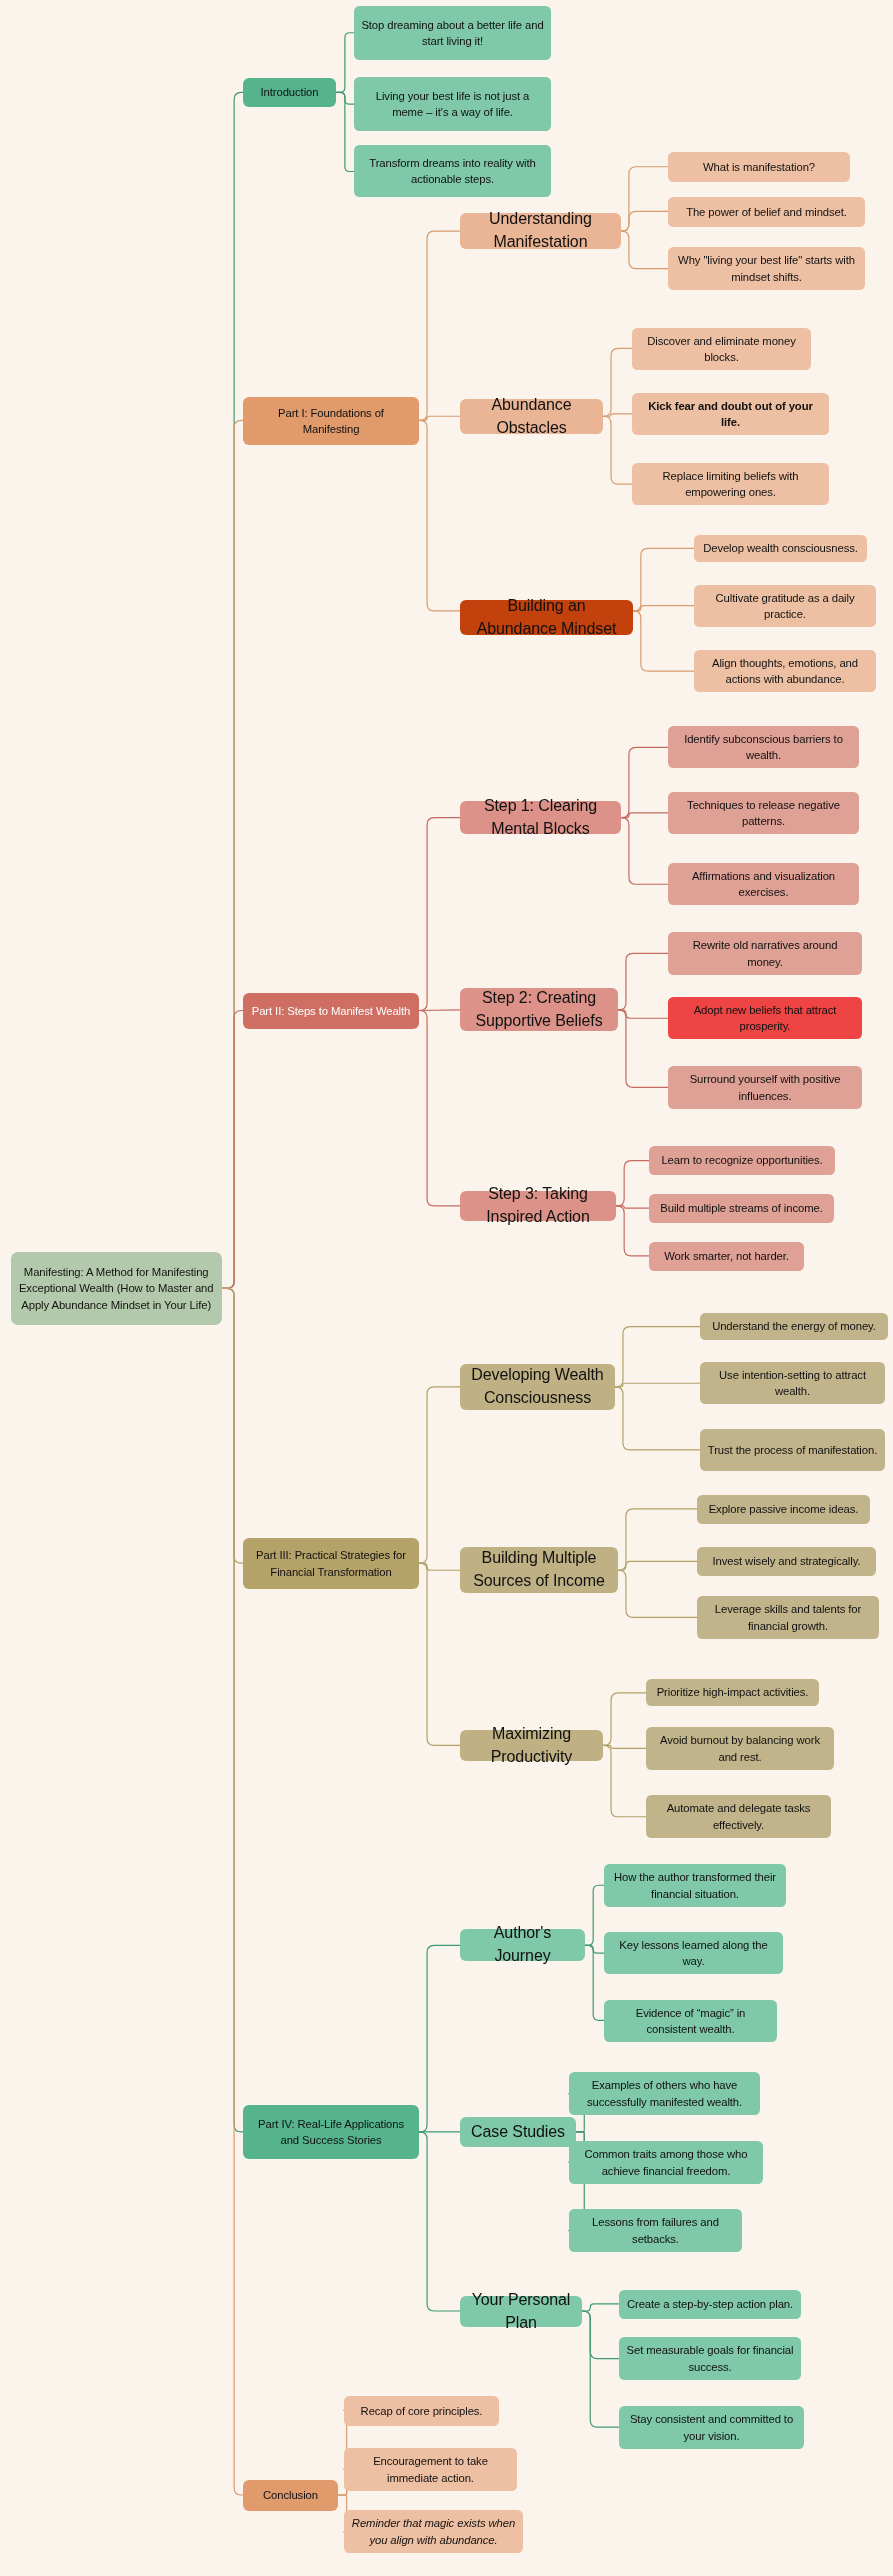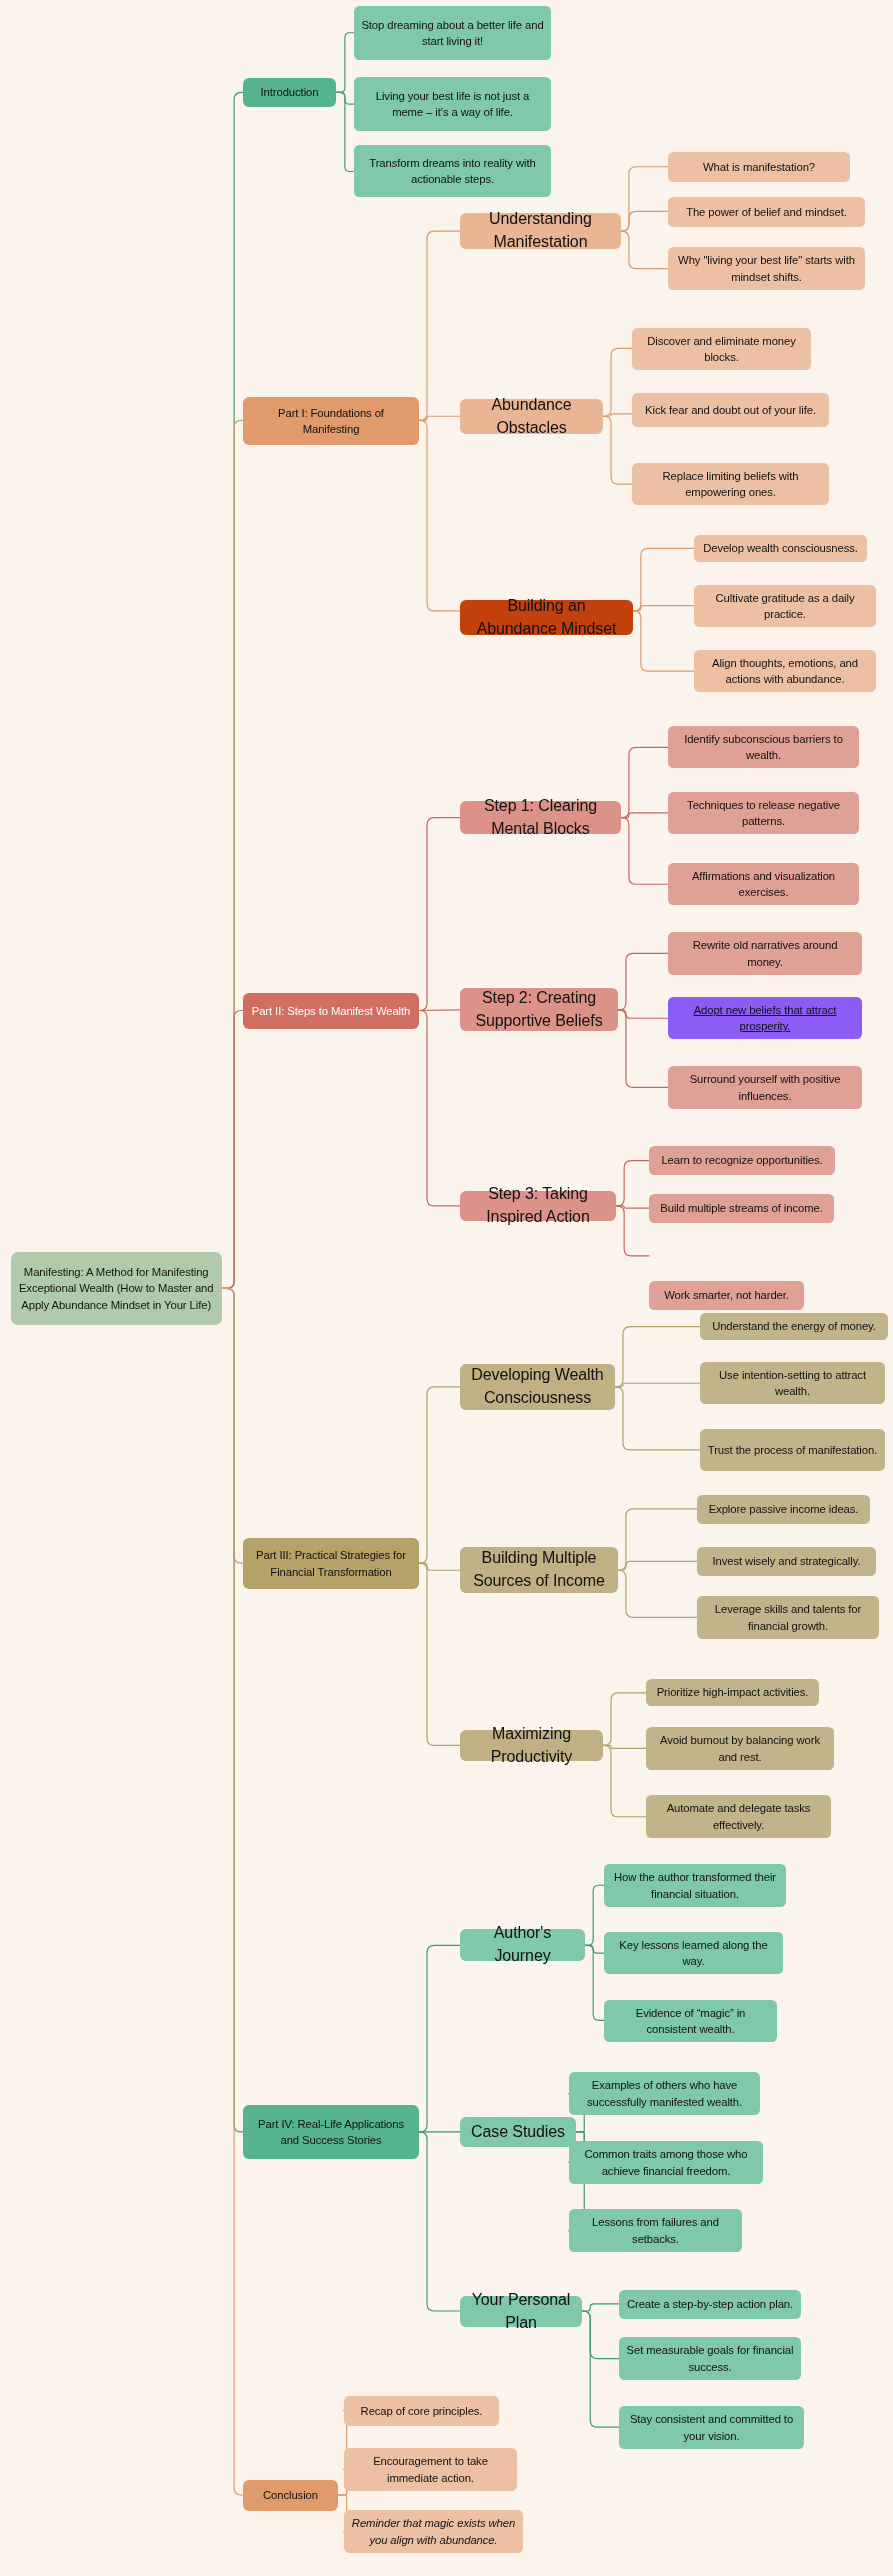--- a/index.html
+++ b/index.html
@@ -120,39 +120,39 @@
       <div class="node l3" style="left: 354px; top: 6px; width: 197px; height: 54px; background: rgb(127, 200, 169);">Stop dreaming about a better life and start living it!</div>
       <div class="node l3" style="left: 354px; top: 77px; width: 197px; height: 54px; background: rgb(127, 200, 169);">Living your best life is not just a meme – it's a way of life.</div>
       <div class="node l3" style="left: 354px; top: 145px; width: 197px; height: 52px; background: rgb(127, 200, 169);">Transform dreams into reality with actionable steps.</div>
       <div class="node l1" style="left: 243px; top: 397px; width: 176px; height: 48px; background: rgb(224, 154, 107);">Part I: Foundations of Manifesting</div>
       <div class="node l2" style="left: 460px; top: 213px; width: 161px; height: 36px; background: rgb(234, 181, 149);">Understanding Manifestation</div>
       <div class="node l3" style="left: 668px; top: 152px; width: 182px; height: 30px; background: rgb(238, 192, 163);">What is manifestation?</div>
       <div class="node l3" style="left: 668px; top: 197px; width: 197px; height: 30px; background: rgb(238, 192, 163);">The power of belief and mindset.</div>
       <div class="node l3" style="left: 668px; top: 247px; width: 197px; height: 43px; background: rgb(238, 192, 163);">Why "living your best life" starts with mindset shifts.</div>
       <div class="node l2" style="left: 460px; top: 399px; width: 143px; height: 35px; background: rgb(234, 181, 149);">Abundance Obstacles</div>
       <div class="node l3" style="left: 632px; top: 328px; width: 179px; height: 42px; background: rgb(238, 192, 163);">Discover and eliminate money blocks.</div>
-      <div class="node l3" style="left: 632px; top: 393px; width: 197px; height: 34px; background: rgb(238, 192, 163);">Kick fear and doubt out of your life.</div>
+      <div class="node l3" style="left: 632px; top: 393px; width: 197px; height: 42px; background: rgb(238, 192, 163); font-weight: bold;">Kick fear and doubt out of your life.</div>
       <div class="node l3" style="left: 632px; top: 463px; width: 197px; height: 42px; background: rgb(238, 192, 163);">Replace limiting beliefs with empowering ones.</div>
       <div class="node l2" style="left: 460px; top: 600px; width: 173px; height: 35px; background: #c2410c;">Building an Abundance Mindset</div>
       <div class="node l3" style="left: 694px; top: 535px; width: 173px; height: 27px; background: rgb(238, 192, 163);">Develop wealth consciousness.</div>
       <div class="node l3" style="left: 694px; top: 585px; width: 182px; height: 42px; background: rgb(238, 192, 163);">Cultivate gratitude as a daily practice.</div>
       <div class="node l3" style="left: 694px; top: 650px; width: 182px; height: 42px; background: rgb(238, 192, 163);">Align thoughts, emotions, and actions with abundance.</div>
       <div class="node l1 white-text" style="left: 243px; top: 993px; width: 176px; height: 36px; background: rgb(207, 111, 99);">Part II: Steps to Manifest Wealth</div>
       <div class="node l2" style="left: 460px; top: 801px; width: 161px; height: 33px; background: rgb(220, 146, 136);">Step 1: Clearing Mental Blocks</div>
       <div class="node l3" style="left: 668px; top: 726px; width: 191px; height: 42px; background: rgb(223, 160, 150);">Identify subconscious barriers to wealth.</div>
       <div class="node l3" style="left: 668px; top: 792px; width: 191px; height: 42px; background: rgb(223, 160, 150);">Techniques to release negative patterns.</div>
       <div class="node l3" style="left: 668px; top: 863px; width: 191px; height: 42px; background: rgb(223, 160, 150);">Affirmations and visualization exercises.</div>
       <div class="node l2" style="left: 460px; top: 988px; width: 158px; height: 43px; background: rgb(220, 146, 136);">Step 2: Creating Supportive Beliefs</div>
       <div class="node l3" style="left: 668px; top: 932px; width: 194px; height: 43px; background: rgb(223, 160, 150);">Rewrite old narratives around money.</div>
-      <div class="node l3" style="left: 668px; top: 997px; width: 194px; height: 42px; background: #8b5cf6; text-decoration: underline;">Adopt new beliefs that attract prosperity.</div>
+      <div class="node l3" style="left: 668px; top: 997px; width: 194px; height: 42px; background: #ef4444;">Adopt new beliefs that attract prosperity.</div>
       <div class="node l3" style="left: 668px; top: 1066px; width: 194px; height: 43px; background: rgb(223, 160, 150);">Surround yourself with positive influences.</div>
       <div class="node l2" style="left: 460px; top: 1191px; width: 156px; height: 30px; background: rgb(220, 146, 136);">Step 3: Taking Inspired Action</div>
       <div class="node l3" style="left: 649px; top: 1146px; width: 186px; height: 29px; background: rgb(223, 160, 150);">Learn to recognize opportunities.</div>
       <div class="node l3" style="left: 649px; top: 1194px; width: 185px; height: 29px; background: rgb(223, 160, 150);">Build multiple streams of income.</div>
-      <div class="node l3" style="left: 649px; top: 1242px; width: 155px; height: 29px; background: rgb(223, 160, 150); margin-top: 39px;">Work smarter, not harder.</div>
+      <div class="node l3" style="left: 649px; top: 1242px; width: 155px; height: 29px; background: rgb(223, 160, 150);">Work smarter, not harder.</div>
       <div class="node l1" style="left: 243px; top: 1538px; width: 176px; height: 51px; background: rgb(181, 162, 105);">Part III: Practical Strategies for Financial Transformation</div>
       <div class="node l2" style="left: 460px; top: 1364px; width: 155px; height: 46px; background: rgb(191, 177, 132);">Developing Wealth Consciousness</div>
       <div class="node l3" style="left: 700px; top: 1313px; width: 188px; height: 27px; background: rgb(194, 180, 138);">Understand the energy of money.</div>
       <div class="node l3" style="left: 700px; top: 1362px; width: 185px; height: 42px; background: rgb(194, 180, 138);">Use intention-setting to attract wealth.</div>
       <div class="node l3" style="left: 700px; top: 1429px; width: 185px; height: 42px; background: rgb(194, 180, 138);">Trust the process of manifestation.</div>
       <div class="node l2" style="left: 460px; top: 1547px; width: 158px; height: 46px; background: rgb(191, 177, 132);">Building Multiple Sources of Income</div>
       <div class="node l3" style="left: 697px; top: 1495px; width: 173px; height: 29px; background: rgb(194, 180, 138);">Explore passive income ideas.</div>
       <div class="node l3" style="left: 697px; top: 1547px; width: 179px; height: 29px; background: rgb(194, 180, 138);">Invest wisely and strategically.</div>
       <div class="node l3" style="left: 697px; top: 1596px; width: 182px; height: 43px; background: rgb(194, 180, 138);">Leverage skills and talents for financial growth.</div>
       <div class="node l2" style="left: 460px; top: 1730px; width: 143px; height: 31px; background: rgb(191, 177, 132);">Maximizing Productivity</div>

